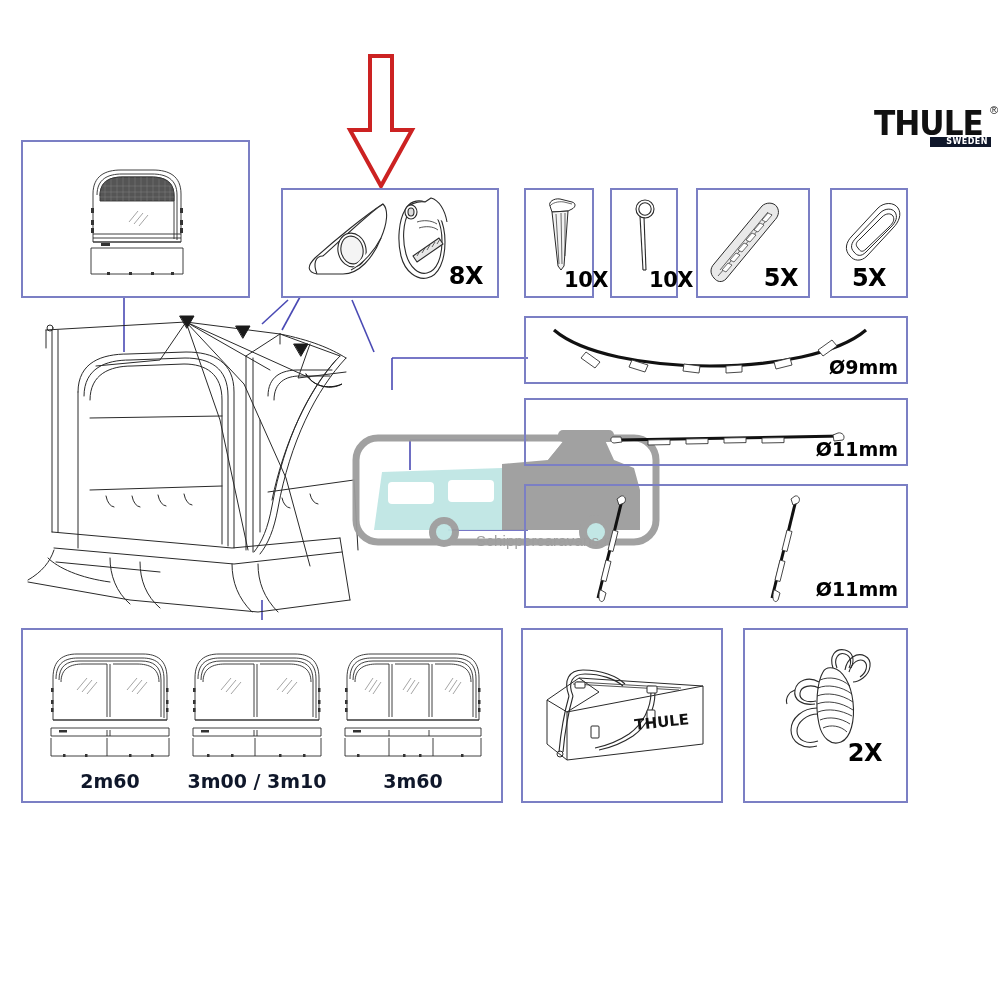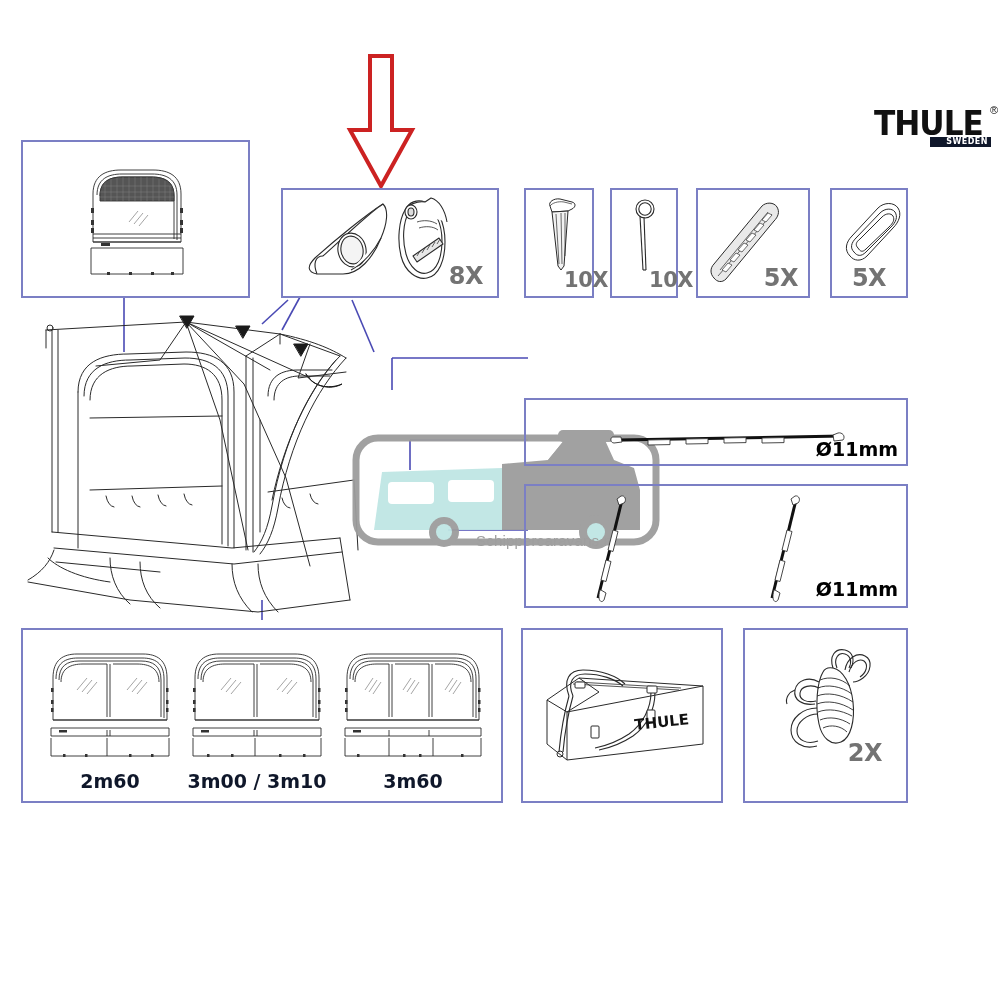--- a/index.html
+++ b/index.html
@@ -19,21 +19,21 @@
 
   
   .pbox {
     position: absolute;
     border: 2px solid #7b7fc4;
     background: transparent;
   }
   .pbox .qty {
     position: absolute;
     font-weight: bold;
-    color: #737373;
+    color: #000000;
     letter-spacing: -0.5px;
   }
   .pbox svg, .art svg { display: block; overflow: visible; }
 
   
   #logo {
     position: absolute;
     left: 874px; top: 106px;
     width: 118px; height: 40px;
   }
@@ -380,20 +380,34 @@
                  L25,58 C19,64 12,63 8,58 Z"></path>
         <path d="M12,54 C8,50 9,45 14,40 L38,15 C43,10 50,10 53,14 C56,19 54,24 49,29
                  L24,54 C19,59 15,58 12,54 Z"></path>
         <path d="M16,50 C13,47 14,44 18,41 L40,19 C44,15 49,15 51,18 C53,22 51,25 47,29
                  L24,51 C20,55 18,53 16,50 Z"></path>
       </g>
     </svg>
     <span class="qty qtybig" style="left:50%; transform:translateX(-50%); bottom:4px;">5X</span>
   </div>
 
+  <div class="pbox" style="left:524px; top:316px; width:384px; height:68px;">
+    <svg style="position:absolute; left:24px; top:8px; width:320px; height:44px;" viewBox="0 0 320 44">
+      <path d="M4,4 C60,52 260,52 316,4" fill="none" stroke="#111" stroke-width="3.2"></path>
+      <g fill="#ffffff" stroke="#333" stroke-width="0.9">
+        <path d="M36,26 l14,10 l-5,6 l-14,-10 z"></path>
+        <path d="M82,38 l16,5 l-3,7 l-16,-5 z" transform="translate(0,-4)"></path>
+        <path d="M134,38 l16,2 l-1,7 l-16,-2 z"></path>
+        <path d="M176,40 l16,-1 l0,7 l-16,1 z"></path>
+        <path d="M224,36 l16,-4 l2,7 l-16,4 z"></path>
+        <path d="M268,24 l14,-10 l5,6 l-14,10 z"></path>
+      </g>
+    </svg>
+    <span class="dim" style="right:8px; bottom:4px;">Ø9mm</span>
+  </div>
 
   <div class="pbox" style="left:524px; top:398px; width:384px; height:68px;">
     <svg style="position:absolute; left:84px; top:28px; width:240px; height:22px;" viewBox="0 0 240 22">
       <path d="M8,12 L232,8" fill="none" stroke="#111" stroke-width="3"></path>
       <g fill="#ffffff" stroke="#333" stroke-width="0.9">
         <path d="M3,9 C0,9 0,15 4,15 L12,14 L11,9 Z"></path>
         <path d="M38,12 l22,-0.4 l0,5 l-22,0.4 z"></path>
         <path d="M76,11 l22,-0.4 l0,5 l-22,0.4 z"></path>
         <path d="M114,10 l22,-0.4 l0,5 l-22,0.4 z"></path>
         <path d="M152,10 l22,-0.4 l0,5 l-22,0.4 z"></path>

